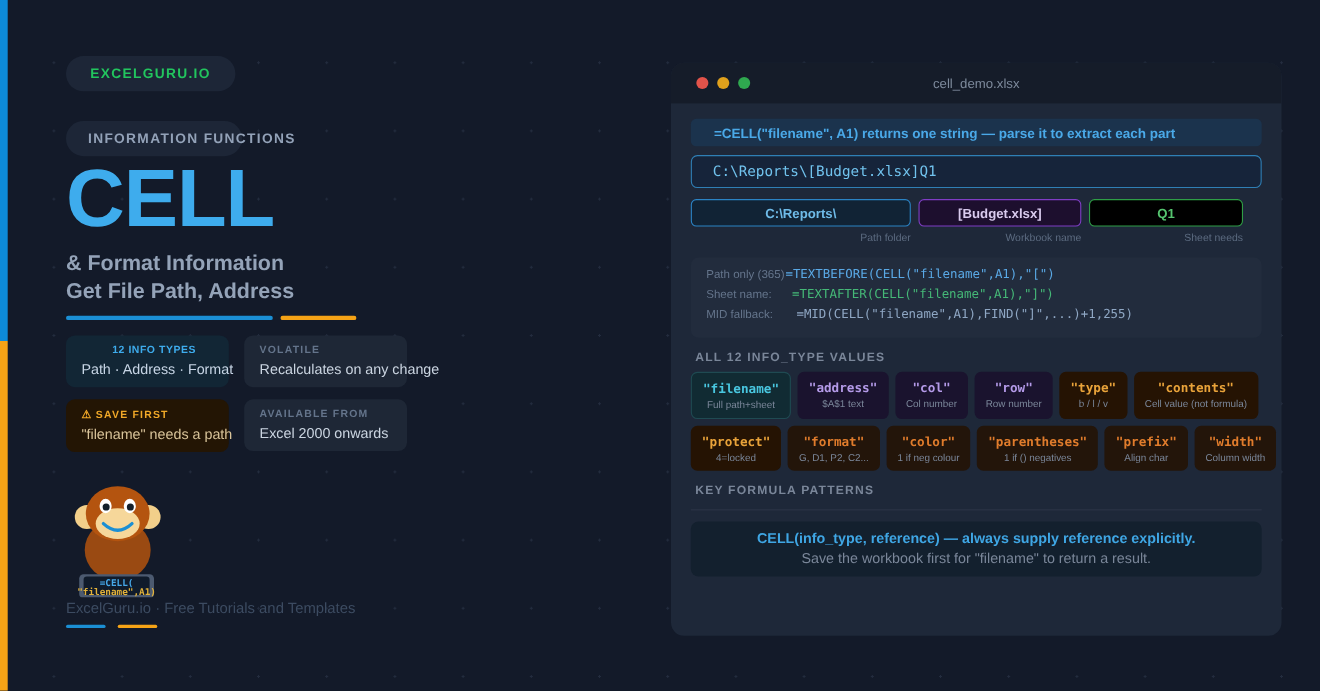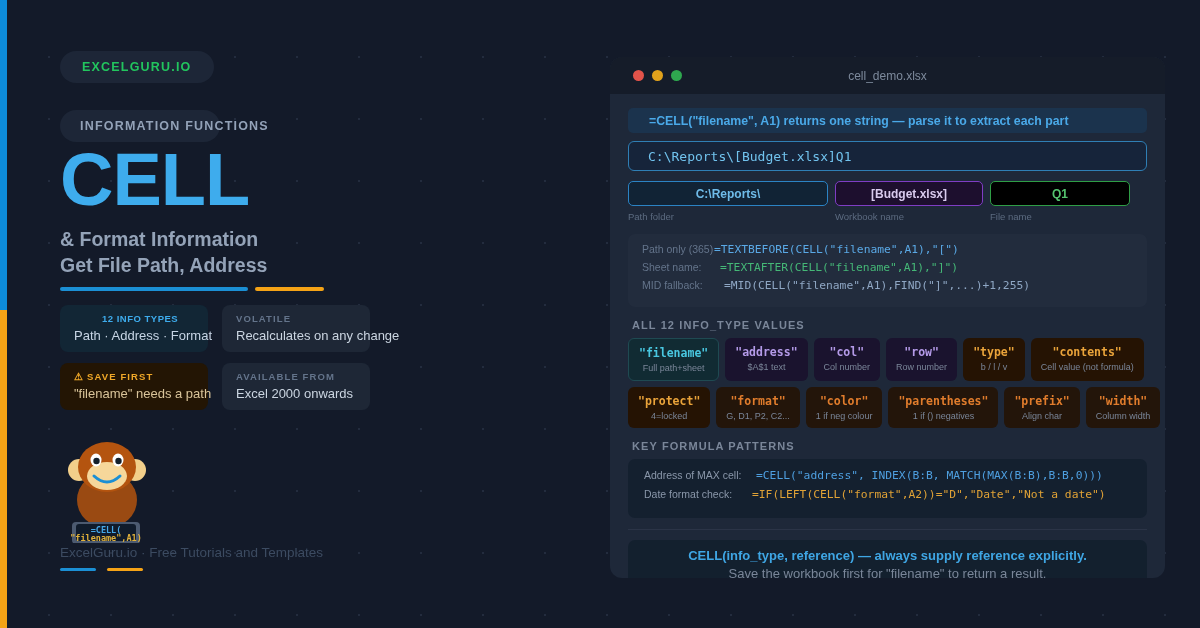--- a/index.html
+++ b/index.html
@@ -226,21 +226,21 @@
     font-family: "DejaVu Sans Mono", monospace;
     font-size: 13px;
     color: #71c3ee;
   }
 
   #parse-row {
     margin-top: 10px;
     display: flex;
     gap: 7px;
   }
-  .parse-col { text-align: left; }
+  .parse-col { text-align: right; }
   .parse-col.col-path  { width: 200px; }
   .parse-col.col-book  { width: 148px; }
   .parse-col.col-sheet { width: 140px; }
   .parse-btn {
     height: 25px;
     border-radius: 5px;
     display: flex;
     align-items: center;
     justify-content: center;
     font-size: 12px;
@@ -489,21 +489,21 @@
       <div class="parse-col col-path">
         <div class="parse-btn btn-path">C:\Reports\</div>
         <div class="parse-cap">Path folder</div>
       </div>
       <div class="parse-col col-book">
         <div class="parse-btn btn-book">[Budget.xlsx]</div>
         <div class="parse-cap">Workbook name</div>
       </div>
       <div class="parse-col col-sheet">
         <div class="parse-btn btn-sheet">Q1</div>
-        <div class="parse-cap">File name</div>
+        <div class="parse-cap">Sheet needs</div>
       </div>
     </div>
 
     <div id="formula-block">
       <div class="formula-row fr1">
         <span class="f-label">Path only (365)</span>
         <span class="f-code code-blue">=TEXTBEFORE(CELL("filename",A1),"[")</span>
       </div>
       <div class="formula-row fr2">
         <span class="f-label">Sheet name:</span>
@@ -567,30 +567,20 @@
         </div>
         <div class="chip chip-orange">
           <div class="chip-name">"width"</div>
           <div class="chip-desc">Column width</div>
         </div>
       </div>
     </div>
 
     <div class="section-head">KEY FORMULA PATTERNS</div>
 
-    <div id="patterns-block">
-      <div class="pattern-row pr1">
-        <span class="p-label">Address of MAX cell:</span>
-        <span class="p-code blue">=CELL("address", INDEX(B:B, MATCH(MAX(B:B),B:B,0)))</span>
-      </div>
-      <div class="pattern-row pr2">
-        <span class="p-label">Date format check:</span>
-        <span class="p-code amber">=IF(LEFT(CELL("format",A2))="D","Date","Not a date")</span>
-      </div>
-    </div>
 
     <div id="panel-divider"></div>
 
     <div id="bottom-note">
       <div class="bn-main">CELL(info_type, reference) — always supply reference explicitly.</div>
       <div class="bn-sub">Save the workbook first for "filename" to return a result.</div>
     </div>
 
   </div>
 </div>

